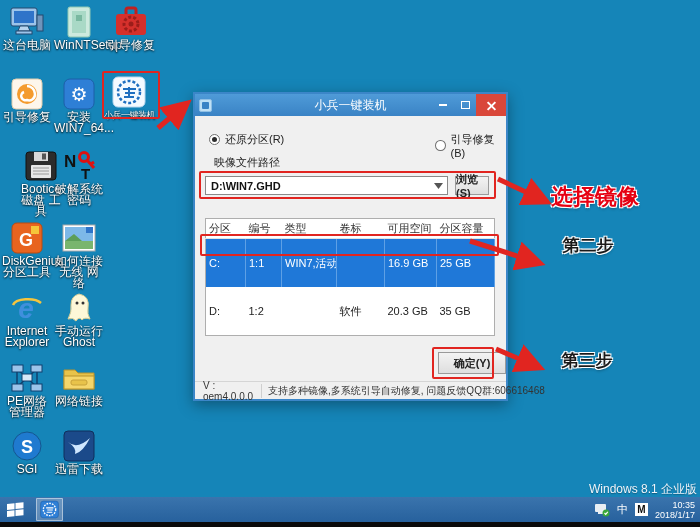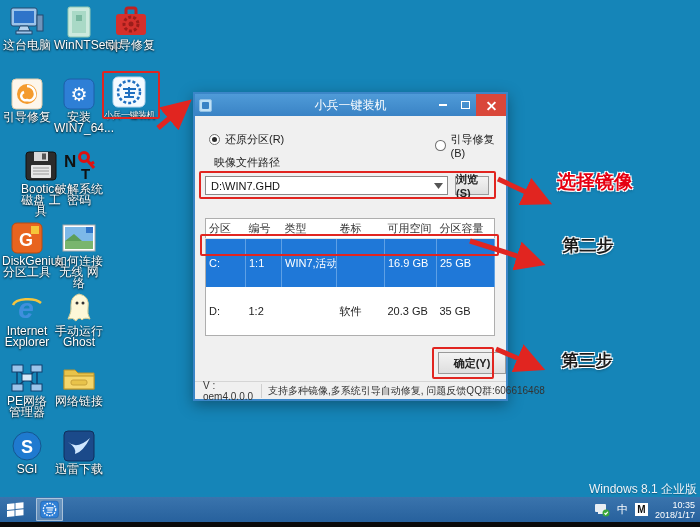--- a/index.html
+++ b/index.html
@@ -13,21 +13,21 @@
   .dicon .art { width:36px; height:32px; margin:0 auto; display:flex; align-items:center; justify-content:center; }
   .dicon .lbl { margin-top:2px; font-size:12px; line-height:11px; color:#fff;
                 text-shadow:0 1px 2px rgba(0,0,0,.85), 0 0 2px rgba(0,0,0,.6); }
   .dicon.tight .lbl { font-size:9px; letter-spacing:-.5px; white-space:nowrap; }
 
   
   .redbox { position:absolute; border:2px solid #e12520; border-radius:2px; pointer-events:none; z-index:30; }
   .anno { position:absolute; z-index:25; text-align:center; font-weight:bold; }
   .anno .step { font-size:17px; color:#1a1a1a;
     text-shadow:-1px -1px 0 #fff,1px -1px 0 #fff,-1px 1px 0 #fff,1px 1px 0 #fff,0 2px 3px rgba(0,0,0,.35); }
-  .anno .act { font-size:19px; color:#e60012; margin-top:3px;
+  .anno .act { font-size:22px; color:#e60012; margin-top:16px;
     text-shadow:-1px -1px 0 #fff,1px -1px 0 #fff,-1px 1px 0 #fff,1px 1px 0 #fff,0 2px 3px rgba(0,0,0,.35); }
 
   
   .dialog { position:absolute; left:193px; top:92px; width:315px; height:309px;
             background:#f0f0f0; border:2px solid #3b86c8;
             box-shadow:0 4px 14px rgba(0,0,0,.35); z-index:10; }
   .titlebar { position:absolute; left:0; top:0; right:0; height:22px;
               background:linear-gradient(#4f9bd8,#3a83c5); display:flex; align-items:center; }
   .title-ico { width:13px; height:13px; margin-left:4px; border-radius:2px;
                background:#bfe0f5; border:1px solid #8fc0e5; position:relative; }
@@ -43,21 +43,21 @@
   .glyph-x:before,.glyph-x:after { content:""; position:absolute; left:-1px; top:4px; width:11px; height:2px; background:#fff; }
   .glyph-x:before { transform:rotate(45deg);} .glyph-x:after { transform:rotate(-45deg);}
 
   .radio { display:inline-flex; align-items:center; gap:5px; font-size:11px; color:#222; cursor:pointer; }
   .rdot { width:11px; height:11px; border-radius:50%; border:1px solid #707070; background:#fff; position:relative; }
   .rdot.on:after { content:""; position:absolute; left:2px; top:2px; width:5px; height:5px; border-radius:50%; background:#2c2c2c; }
 
   .field-label { position:absolute; font-size:11px; color:#222; }
   .combo { position:absolute; background:#fff; border:1px solid #8a8a8a; display:flex;
            align-items:center; font-size:11px; color:#111; padding-left:5px; cursor:pointer; }
-  .combo .val { flex:1; }
+  .combo .val { flex:1;font-weight:bold; }
   .combo svg { margin-right:4px; }
   .btn { position:absolute; background:linear-gradient(#f3f3f3,#dedede); border:1px solid #9a9a9a;
          font-size:11px; color:#222; display:flex; align-items:center; justify-content:center; cursor:pointer;font-weight:bold; }
 
   .ptable { position:absolute; left:10px; top:124px; width:289px; height:118px;
             background:#fff; border:1px solid #aeaeae; font-size:11px; border-collapse:collapse; table-layout:fixed; }
   .ptable th { font-weight:normal; color:#333; text-align:left; padding:2px 3px; height:17px;
                border-bottom:1px solid #e4e4e4; }
   .ptable td { padding:1px 3px; height:16px; color:#222; white-space:nowrap; overflow:hidden; }
   .ptable tr.sel td { background:#1f78d8; color:#fff; border-right:1px solid #5ea0e5; }

